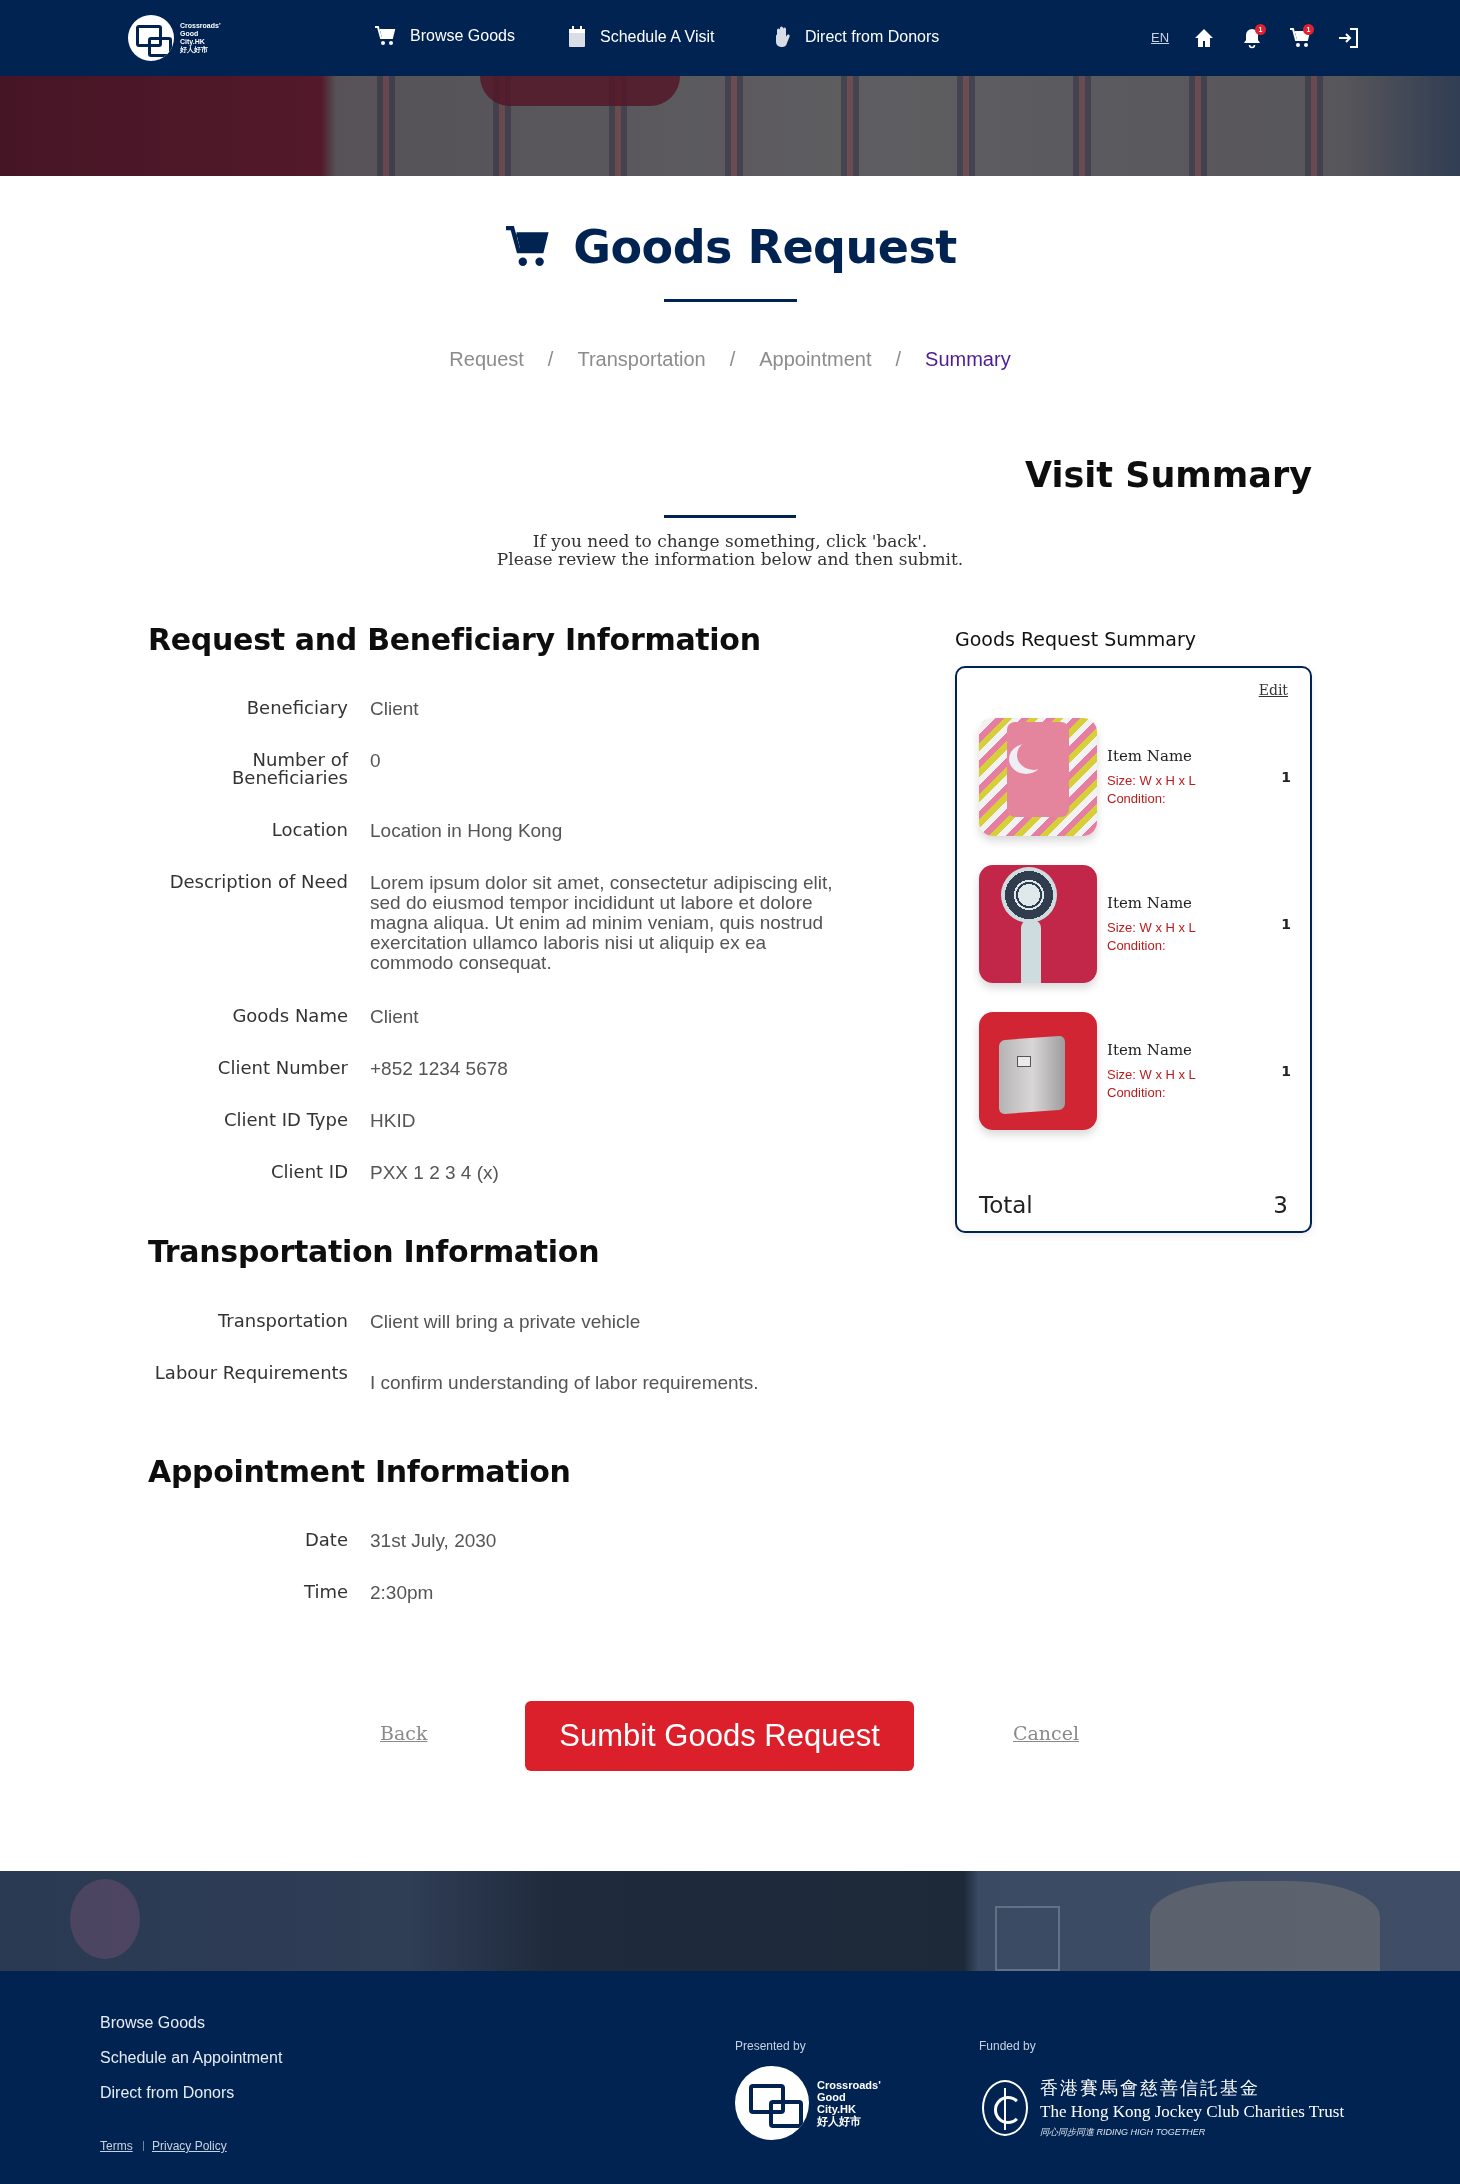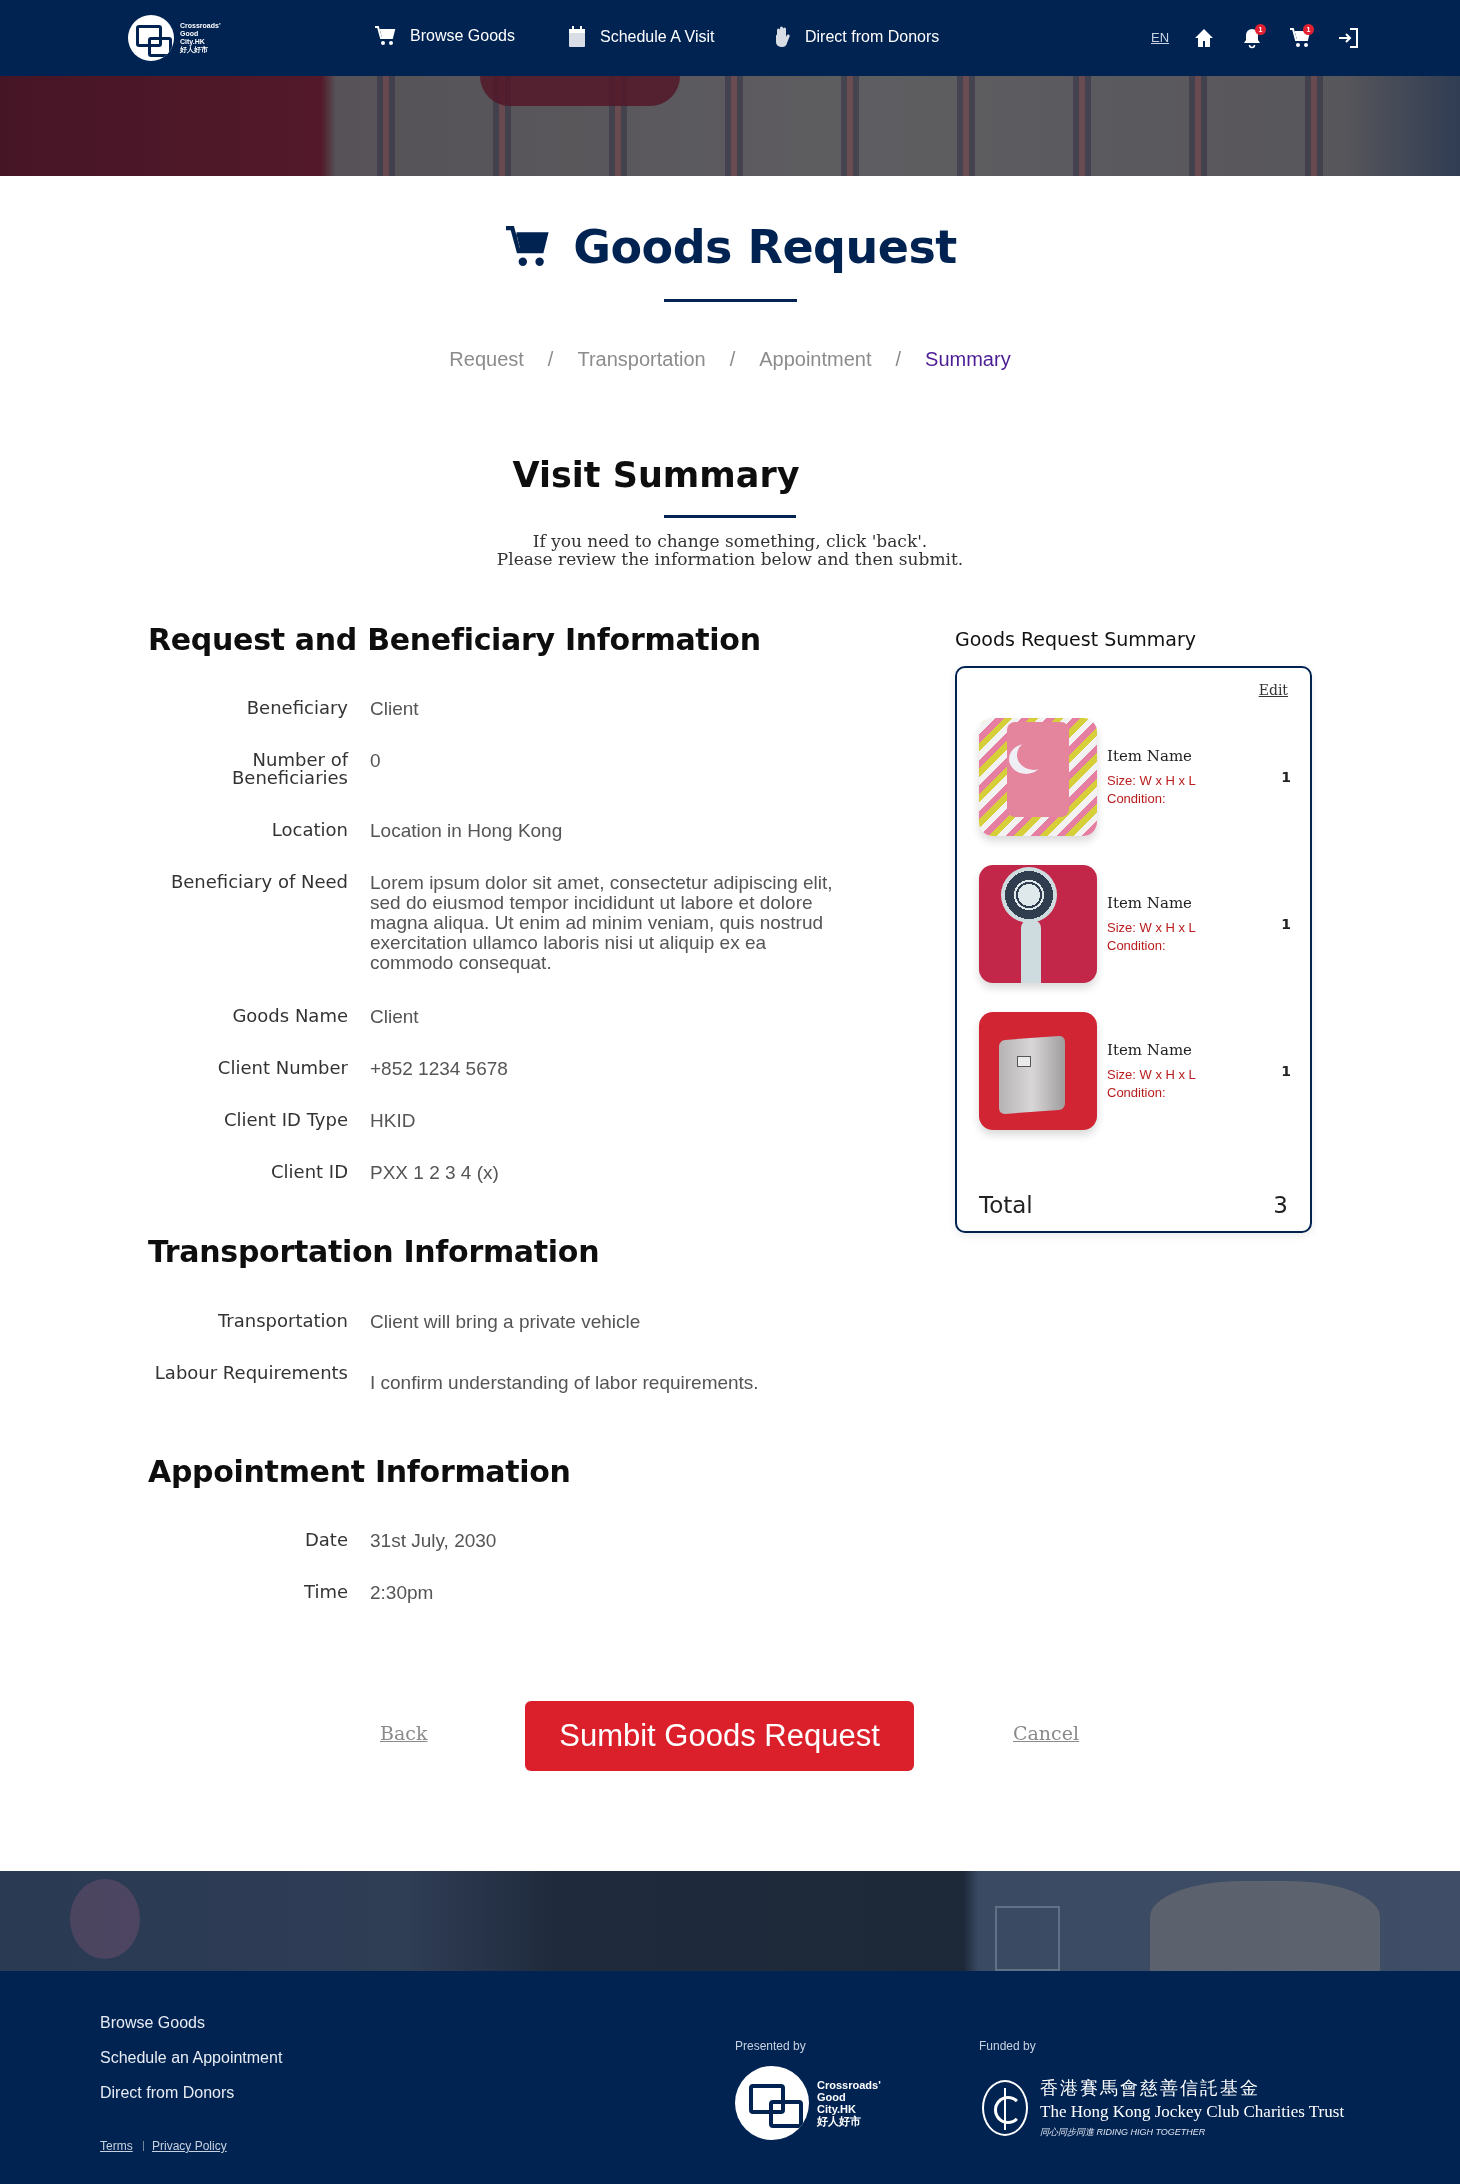--- a/index.html
+++ b/index.html
@@ -35,21 +35,21 @@
   
   .page-title { position: absolute; left: 0; top: 220px; width: 1460px; display: flex; justify-content: center; align-items: center; gap: 22px; color: #012352; }
   .page-title h1 { font-family: "DejaVu Sans", sans-serif; font-size: 46px; font-weight: bold; letter-spacing: -0.5px; color: #012352; }
   .title-underline { position: absolute; left: 664px; top: 299px; width: 133px; height: 3px; background: #012352; }
 
   .breadcrumb { position: absolute; left: 0; top: 348px; width: 1460px; display: flex; justify-content: center; gap: 24px; font-family: "Liberation Sans", sans-serif; font-size: 20px; color: #8c8c8c; }
   .breadcrumb .sep { color: #8c8c8c; }
   .breadcrumb .crumb { cursor: pointer; }
   .breadcrumb .active { color: #4c1d95; }
 
-  .section-title { position: absolute; left: 0; top: 455px; width: 1312px; text-align: center; font-family: "DejaVu Sans", sans-serif; font-size: 35px; font-weight: bold; color: #0e0e0e; }
+  .section-title { position: absolute; left: 0; top: 455px; width: 1312px; text-align: right; font-family: "DejaVu Sans", sans-serif; font-size: 35px; font-weight: bold; color: #0e0e0e; }
   .section-underline { position: absolute; left: 664px; top: 515px; width: 132px; height: 3px; background: #012352; }
   .subtitle { position: absolute; left: 0; top: 532px; width: 1460px; text-align: center; font-family: "DejaVu Serif", serif; font-size: 17px; line-height: 18px; color: #333; }
 
   
   .group-heading { position: absolute; left: 148px; font-family: "DejaVu Sans", sans-serif; font-size: 30px; font-weight: bold; color: #0e0e0e; letter-spacing: -0.3px; }
   .row { position: absolute; left: 148px; width: 720px; display: flex; }
   .row .lbl { width: 200px; text-align: right; font-family: "DejaVu Sans", sans-serif; font-size: 18px; line-height: 18px; color: #333; }
   .row .val { margin-left: 22px; width: 470px; font-family: "Liberation Sans", sans-serif; font-size: 19px; line-height: 20px; color: #555; }
 
   
@@ -219,21 +219,21 @@
 </div>
 <div class="row" style="top:751px">
   <div class="lbl">Number of Beneficiaries</div>
   <div class="val">0</div>
 </div>
 <div class="row" style="top:821px">
   <div class="lbl">Location</div>
   <div class="val">Location in Hong Kong</div>
 </div>
 <div class="row" style="top:873px">
-  <div class="lbl">Beneficiary of Need</div>
+  <div class="lbl">Description of Need</div>
   <div class="val">Lorem ipsum dolor sit amet, consectetur adipiscing elit, sed do eiusmod tempor incididunt ut labore et dolore magna aliqua. Ut enim ad minim veniam, quis nostrud exercitation ullamco laboris nisi ut aliquip ex ea commodo consequat.</div>
 </div>
 <div class="row" style="top:1007px">
   <div class="lbl">Goods Name</div>
   <div class="val">Client</div>
 </div>
 <div class="row" style="top:1059px">
   <div class="lbl">Client Number</div>
   <div class="val">+852 1234 5678</div>
 </div>

